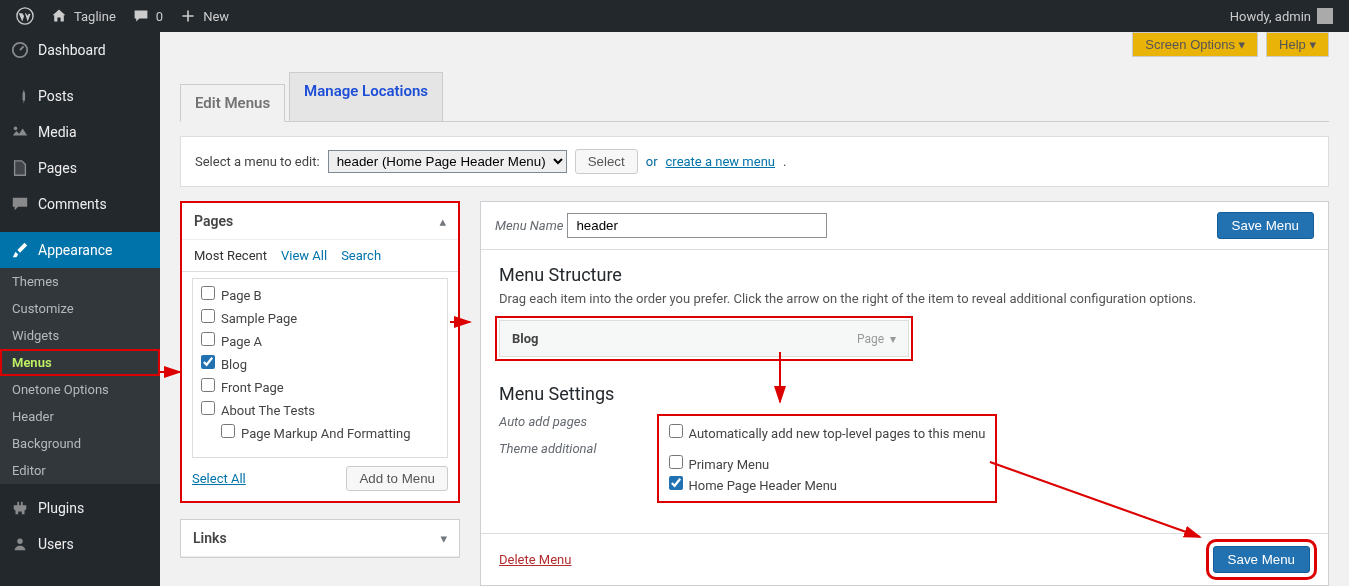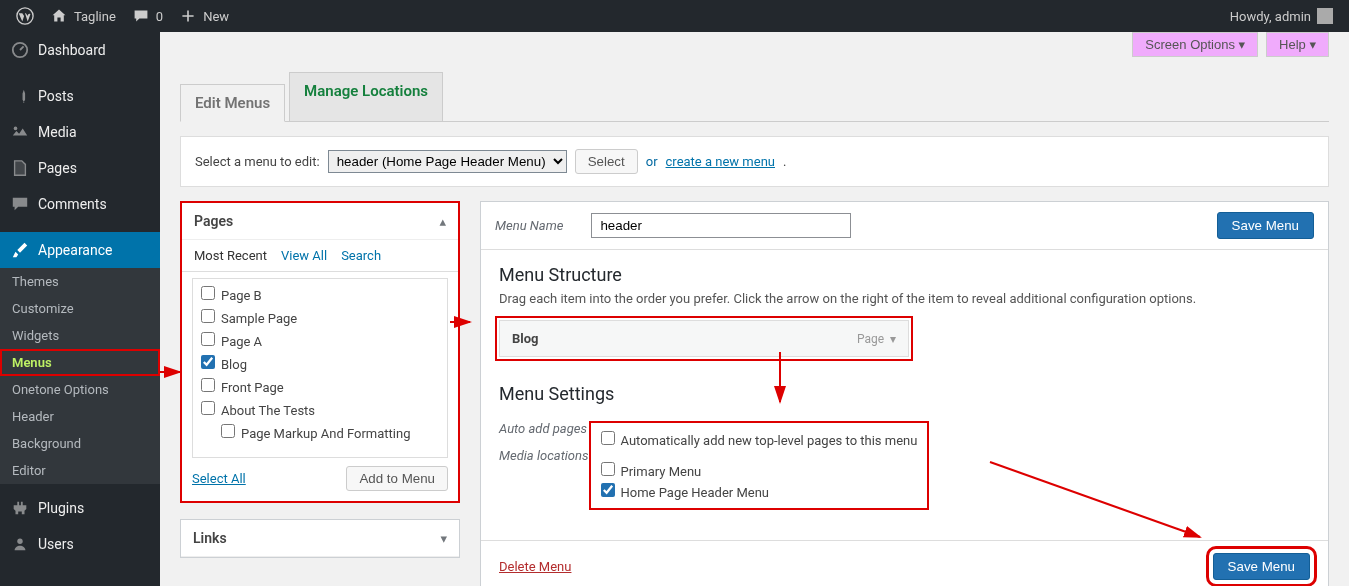--- a/index.html
+++ b/index.html
@@ -21,24 +21,24 @@
 .menu-icon { width: 20px; height: 20px; display: inline-flex; align-items: center; justify-content: center; opacity: 0.6; }
 .menu-item.current .menu-icon { opacity: 1; }
 .submenu { background: #32373c; }
 .submenu-item { padding: 6px 12px; color: #b4b9be; cursor: pointer; font-size: 13px; }
 .submenu-item.current { color: #bef264; font-weight: 600; }
 .submenu-item.highlighted { border: 2px solid #d00; padding: 4px 10px; }
 
 
 .content { flex: 1; padding: 10px 20px; overflow: auto; position: relative; }
 .screen-opts { position: absolute; top: 0; right: 20px; display: flex; gap: 8px; }
-.screen-btn { background: #f0abfc; border: 1px solid #ccc; padding: 4px 12px; font-size: 13px; color: #555; cursor: pointer; text-align: right; }
+.screen-btn { background: #eab308; border: 1px solid #ccc; padding: 4px 12px; font-size: 13px; color: #555; cursor: pointer; text-align: right; }
 
 .nav-tab-wrapper { border-bottom: 1px solid #ccc; margin-top: 30px; display: flex; }
-.nav-tab { background: #e5e5e5; border: 1px solid #ccc; border-bottom: none; padding: 9px 14px; margin-right: 4px; color: #15803d; cursor: pointer; font-size: 15px; font-weight: 600; }
+.nav-tab { background: #e5e5e5; border: 1px solid #ccc; border-bottom: none; padding: 9px 14px; margin-right: 4px; color: #1d4ed8; cursor: pointer; font-size: 15px; font-weight: 600; }
 .nav-tab.active { background: #f1f1f1; border-bottom: 1px solid #f1f1f1; margin-bottom: -1px; color: #737373; margin-top: 12px; }
 
 .select-row { background: #fff; border: 1px solid #ddd; padding: 12px 14px; margin-top: 14px; display: flex; align-items: center; gap: 8px; }
 .select-row select { border: 1px solid #7e8993; padding: 2px 4px; background: #efefef; }
 .select-row .or { color: #0369a1; }
 .select-row a { color: #0073aa; }
 .btn { background: #f7f7f7; border: 1px solid #ccc; padding: 4px 12px; cursor: pointer; color: #555; border-radius: 3px; }
 .btn-primary { background: #2271b1; border: 1px solid #135e96; color: #fff; padding: 5px 14px; border-radius: 3px; cursor: pointer; }
 
 .cols { display: flex; gap: 20px; margin-top: 14px; }
@@ -59,34 +59,34 @@
 .page-list { height: 180px; overflow-y: scroll; border: 1px solid #ddd; margin: 0 10px; padding: 4px 0; }
 .page-list label { display: block; padding: 3px 8px; }
 .page-list label.indent { padding-left: 28px; }
 .page-list input[type=checkbox] { margin-right: 6px; }
 
 .box-controls { display: flex; justify-content: space-between; align-items: center; padding: 8px 10px 0; }
 .box-controls a { color: #0073aa; }
 
 .menu-edit { background: #fff; border: 1px solid #ccd0d4; }
 .menu-header { padding: 10px 14px; border-bottom: 1px solid #ddd; display: flex; justify-content: space-between; align-items: center; }
-.menu-header .mname { display: flex; align-items: center; gap: 28px; }
+.menu-header .mname { display: flex; align-items: center; gap: 4px; }
 .menu-header .mname em { color: #646970; font-style: italic; }
 .menu-header input[type=text] { border: 1px solid #8c8f94; padding: 4px 8px; width: 260px; }
 
 .menu-body { padding: 14px 18px; }
 .menu-body h3 { font-size: 18px; font-weight: 400; color: #23282d; margin-bottom: 6px; }
 .menu-body .desc { color: #555; margin-bottom: 14px; }
 
 .menu-item-handle { border: 1px solid #ddd; background: #f6f7f7; width: 410px; padding: 10px 12px; display: flex; justify-content: space-between; align-items: center; cursor: move; }
 .menu-item-handle.highlighted { outline: 2px solid #d00; outline-offset: 2px; }
 .menu-item-handle .type { color: #999; font-size: 12px; }
 
 .menu-settings { margin-top: 26px; }
-.settings-grid { display: flex; margin-top: 17px; }
+.settings-grid { display: flex; gap: 60px; margin-top: 10px; }
 .settings-labels { display: flex; flex-direction: column; gap: 12px; }
 .settings-labels em { color: #646970; font-style: italic; font-size: 13px; }
 .settings-checks { display: flex; flex-direction: column; gap: 8px; }
 .settings-checks .highlighted { border: 2px solid #d00; padding: 6px 10px; }
 .settings-checks label { display: block; padding: 2px 0; }
 .settings-checks input { margin-right: 6px; }
 
 .menu-footer { border-top: 1px solid #ddd; padding: 12px 18px; display: flex; justify-content: space-between; align-items: center; margin-top: 16px; }
 .menu-footer a { color: #b32d2e; }
 .menu-footer .btn-primary.highlighted { outline: 3px solid #d00; outline-offset: 4px; }
@@ -298,21 +298,21 @@
             <div class="menu-item-handle highlighted">
               <strong>Blog</strong>
               <span class="type"><span>Page</span>&nbsp;&nbsp;▾</span>
             </div>
 
             <div class="menu-settings">
               <h3>Menu Settings</h3>
               <div class="settings-grid">
                 <div class="settings-labels">
                   <em>Auto add pages</em>
-                  <em>Media locations</em>
+                  <em>Theme additional</em>
                 </div>
                 <div class="settings-checks">
                   <div class="highlighted">
                     <label><input type="checkbox" style=""><span>Automatically add new top-level pages to this menu</span></label>
                     <div style="height:10px"></div>
                     <label><input type="checkbox" style=""><span>Primary Menu</span></label>
                     <label><input type="checkbox" checked="" style=""><span>Home Page Header Menu</span></label>
                   </div>
                 </div>
               </div>

